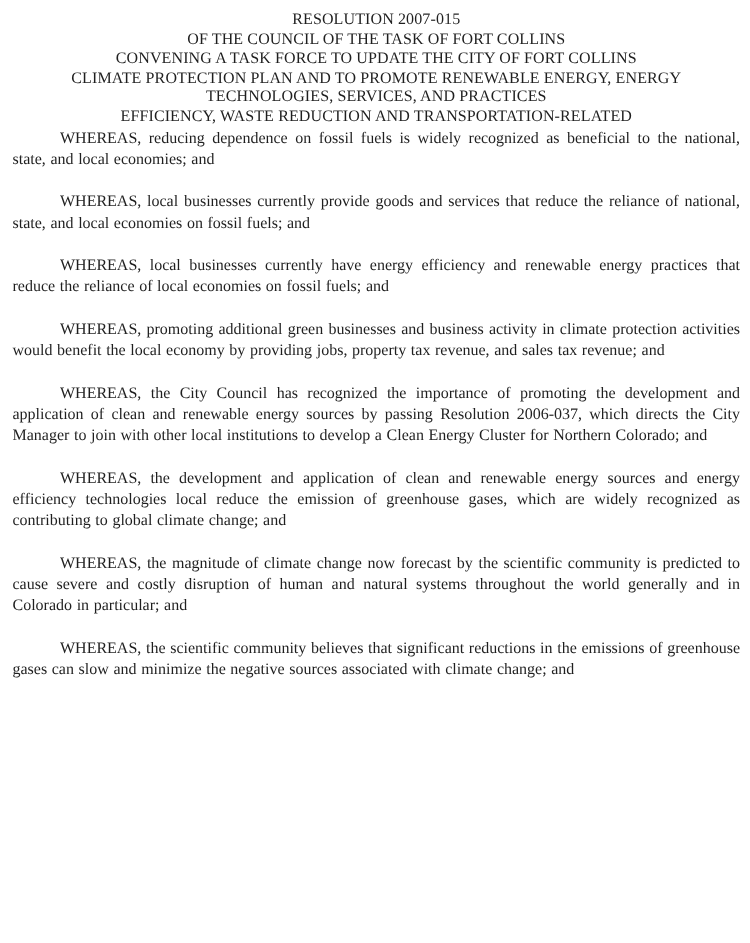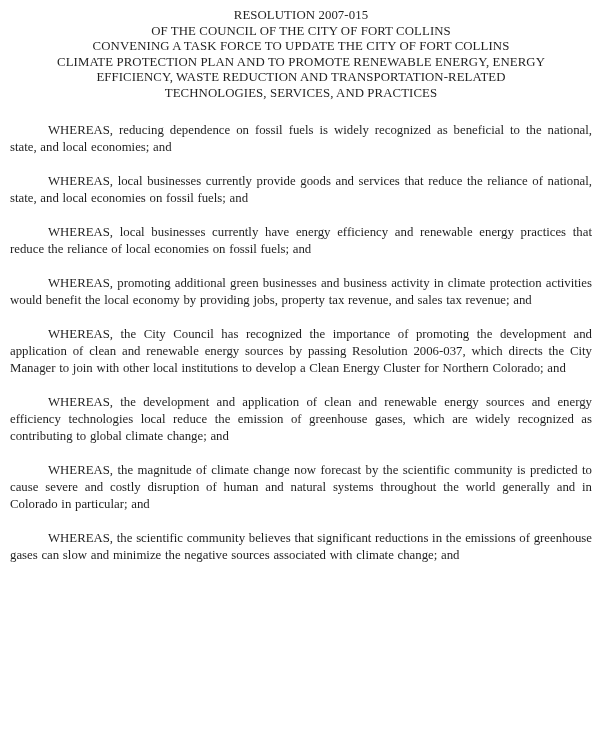--- a/index.html
+++ b/index.html
@@ -25,21 +25,20 @@
     margin: 0 auto;
   }
   .title-line {
     text-align: center;
     font-size: 12.8px;
     line-height: 15.6px;
     white-space: normal;
     letter-spacing: 0.1px;
   }
   .doc-body {
-    margin-top: 20px;
   }
   .para {
     margin: 0 0 17px 0;
     font-size: 12.8px;
     line-height: 17px;
     text-align: justify;
     text-indent: 38px;
     word-spacing: 0.5px;
   }
   .para:last-child {
@@ -48,29 +47,29 @@
 </style>
 </head>
 <body>
 
 <main class="page">
 
   <header class="title-block">
 
       <div class="title-line">RESOLUTION 2007-015</div>
 
-      <div class="title-line">OF THE COUNCIL OF THE CITY OF FORT COLLINS</div>
+      <div class="title-line">OF THE COUNCIL OF THE TASK OF FORT COLLINS</div>
 
       <div class="title-line">CONVENING A TASK FORCE TO UPDATE THE CITY OF FORT COLLINS</div>
 
       <div class="title-line">CLIMATE PROTECTION PLAN AND TO PROMOTE RENEWABLE ENERGY, ENERGY</div>
 
+      <div class="title-line">TECHNOLOGIES, SERVICES, AND PRACTICES</div>
+
       <div class="title-line">EFFICIENCY, WASTE REDUCTION AND TRANSPORTATION-RELATED</div>
-
-      <div class="title-line">TECHNOLOGIES, SERVICES, AND PRACTICES</div>
     </header>
 
   <section class="doc-body">
 
       <p class="para">WHEREAS, reducing dependence on fossil fuels is widely recognized as beneficial to the national, state, and local economies; and</p>
 
       <p class="para">WHEREAS, local businesses currently provide goods and services that reduce the reliance of national, state, and local economies on fossil fuels; and</p>
 
       <p class="para">WHEREAS, local businesses currently have energy efficiency and renewable energy practices that reduce the reliance of local economies on fossil fuels; and</p>
 

